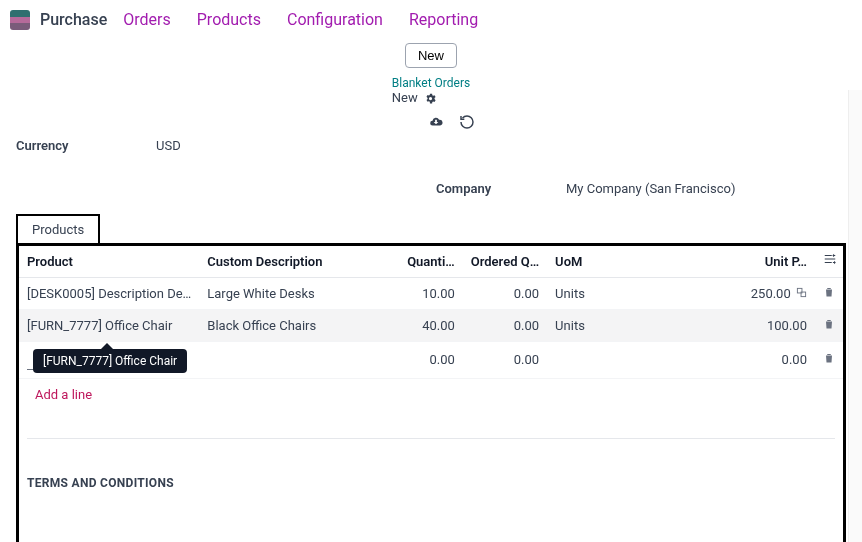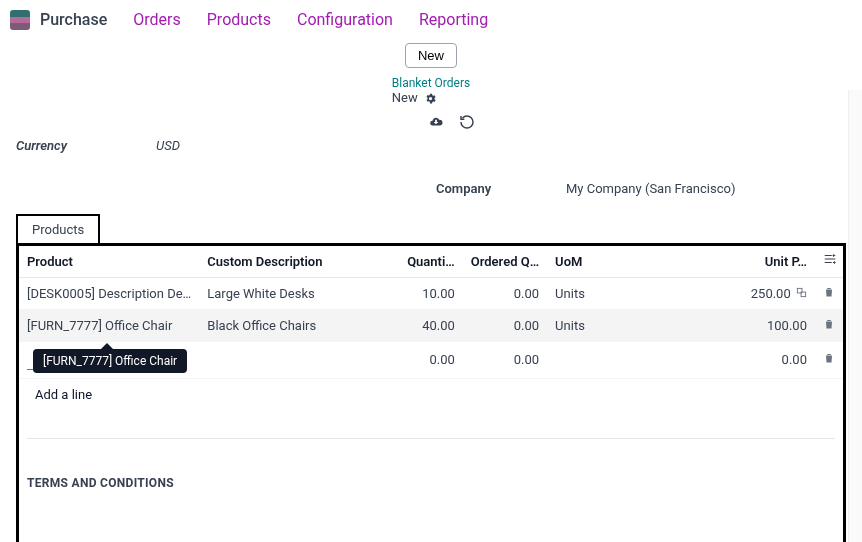--- a/index.html
+++ b/index.html
@@ -24,21 +24,20 @@
       width: 20px;
       height: 20px;
       border-radius: 3px;
       background: linear-gradient(180deg, #2f6f6f 0 33%, #b56a9a 33% 66%, #7a5b7a 66% 100%);
       margin-right: 4px;
     }
     .brand-title {
       font-size: 16px;
       color: #374151;
       font-weight: 500;
-      margin-right: 10px;
     }
     .nav-link {
       font-size: 16px;
       color: #a21caf;
       padding: 4px 10px;
       cursor: pointer;
     }
 
     
     .ctrlbar {
@@ -93,21 +92,20 @@
       padding: 4px 16px 0 16px;
     }
     .form-row {
       display: flex;
       align-items: center;
     }
     .form-left {
       width: 420px;
       display: flex;
       align-items: center;
-      font-style: italic;
     }
     .form-right {
       display: flex;
       align-items: center;
     }
     .form-label {
       width: 140px;
       font-weight: 600;
       font-size: 13px;
       color: #374151;
@@ -215,21 +213,21 @@
       content: "";
       position: absolute;
       top: -6px;
       left: 68px;
       border-left: 6px solid transparent;
       border-right: 6px solid transparent;
       border-bottom: 6px solid #111827;
     }
 
     .add-line {
-      color: #0f172a;
+      color: #be185d;
       padding: 8px 8px;
       cursor: pointer;
       font-size: 13px;
     }
 
     .terms {
       margin: 28px 8px 0 8px;
       border-top: 1px solid #e5e7eb;
       padding-top: 10px;
     }

